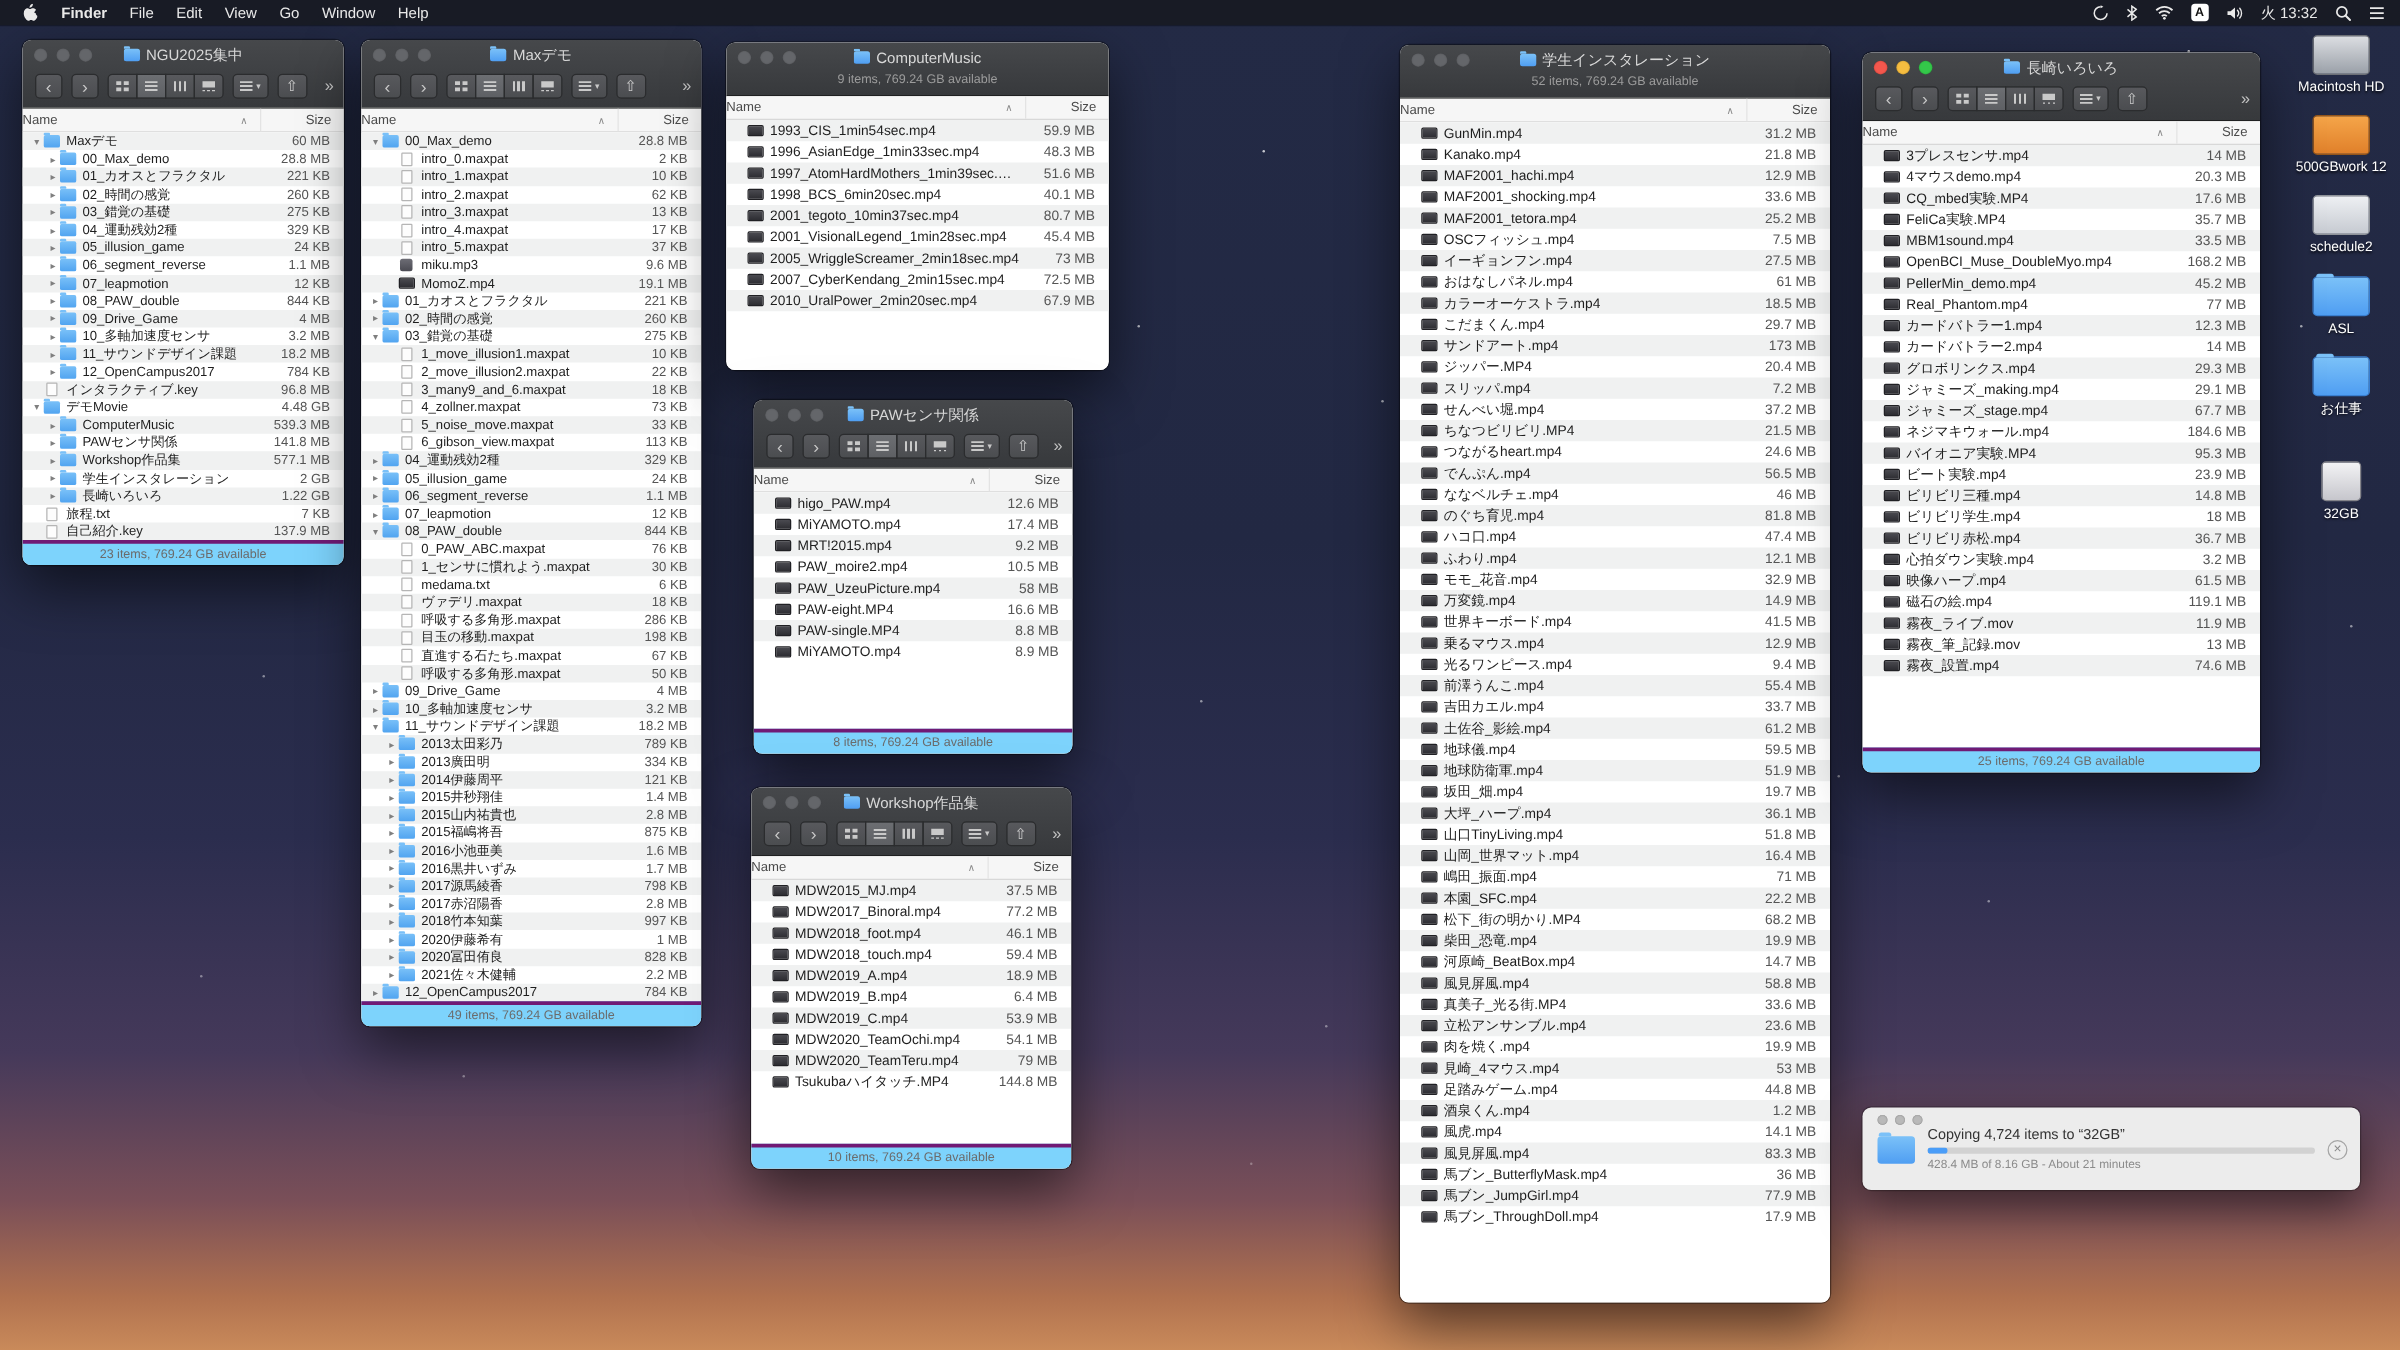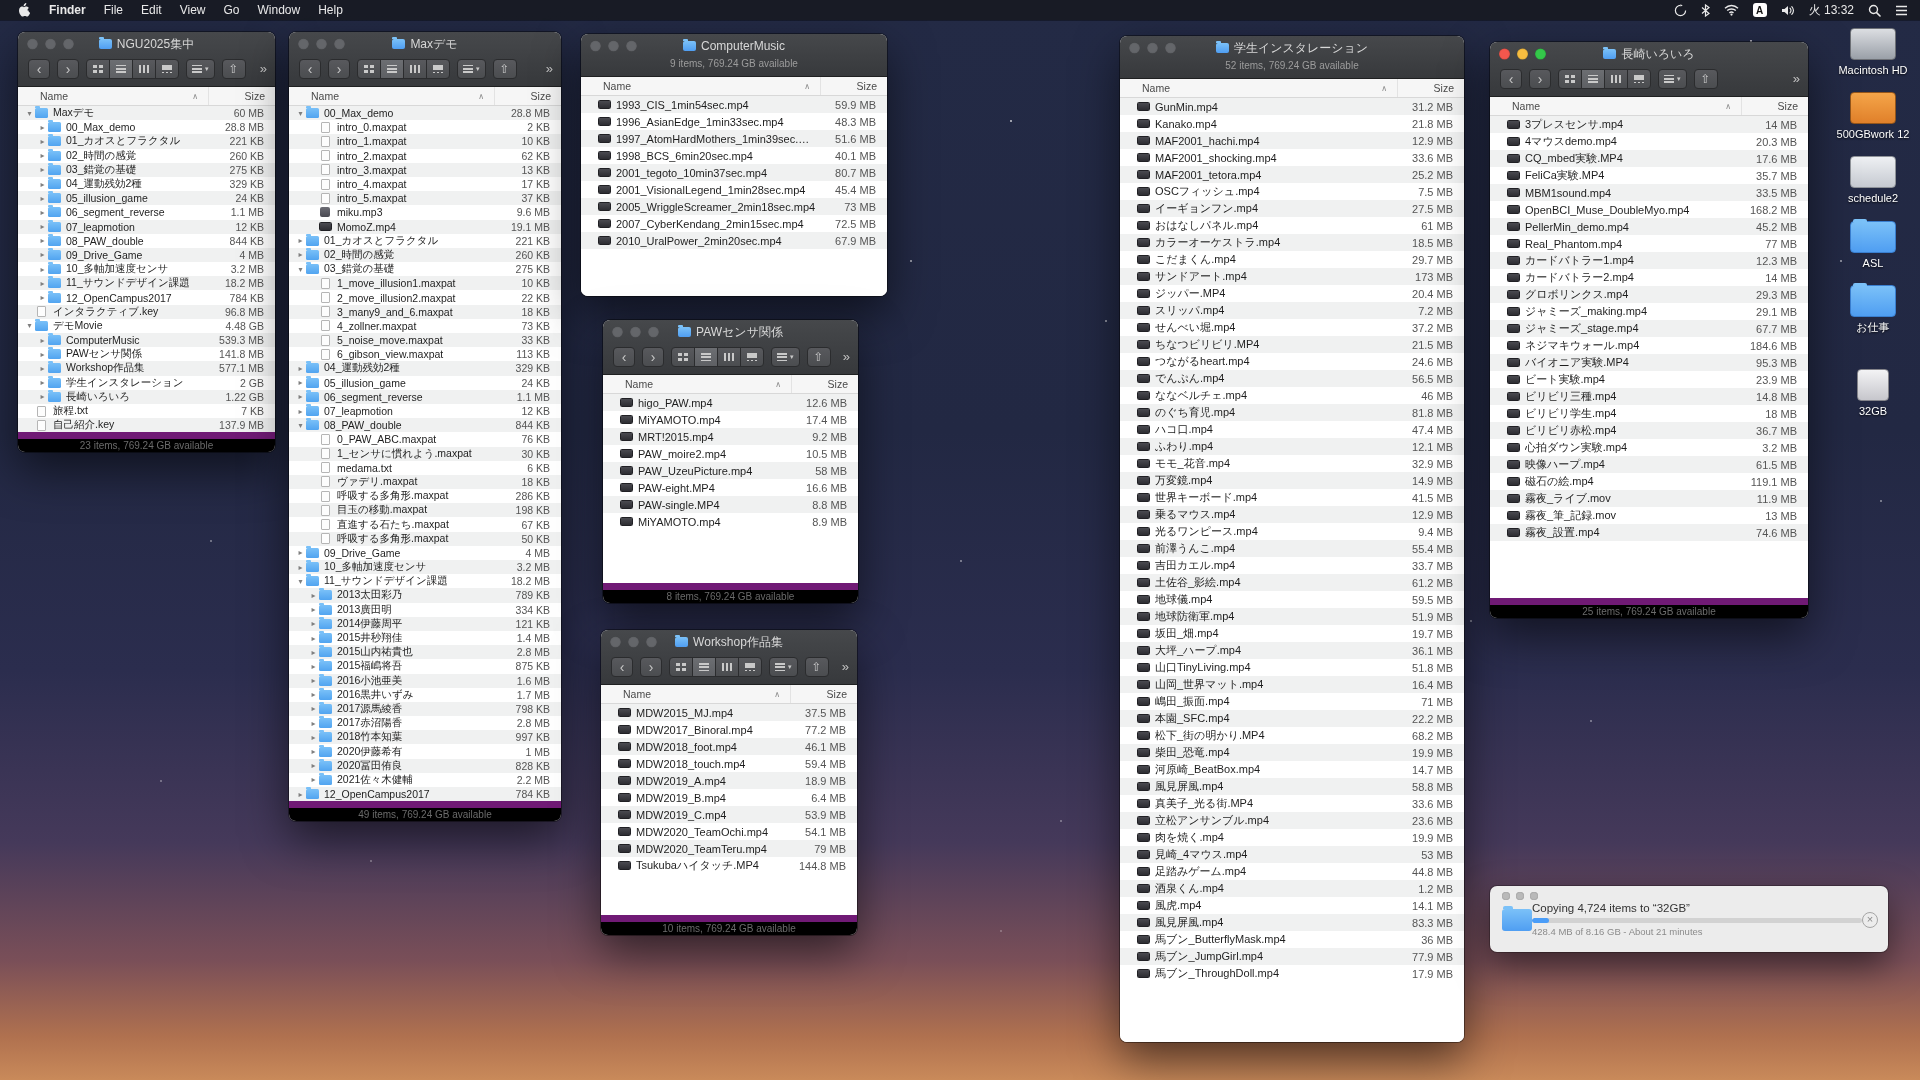--- a/index.html
+++ b/index.html
@@ -59,40 +59,40 @@
   .gi{display:inline-block;width:10px;height:8px}
   .gi-grid{background-image:linear-gradient(#c9c9c9,#c9c9c9),linear-gradient(#c9c9c9,#c9c9c9),linear-gradient(#c9c9c9,#c9c9c9),linear-gradient(#c9c9c9,#c9c9c9);
     background-size:4px 3px;background-position:0 0,6px 0,0 5px,6px 5px;background-repeat:no-repeat}
   .gi-list{background-image:repeating-linear-gradient(#c9c9c9 0 1.5px,transparent 1.5px 3.25px)}
   .gi-cols{background-image:repeating-linear-gradient(90deg,#c9c9c9 0 2px,transparent 2px 4px)}
   .gi-gallery{background-image:linear-gradient(#c9c9c9,#c9c9c9),repeating-linear-gradient(90deg,#c9c9c9 0 2px,transparent 2px 4px);
     background-size:10px 5px,10px 2px;background-position:0 0,0 7px;background-repeat:no-repeat}
   .car{font-size:7px;margin-left:3px}
   .more{margin-left:auto;border:none;background:transparent;color:#c2c2c2;font-size:13px}
   .colhead{height:19px;background:#f6f6f6;border-bottom:1px solid #d8d8d8;display:flex;align-items:center;
-    font-size:10.5px;color:#4a4a4a;padding-left:22px;flex:0 0 auto}
+    font-size:10.5px;color:#4a4a4a;flex:0 0 auto}
   .ch-name{flex:1;display:flex;align-items:center;justify-content:space-between;padding-right:10px;border-right:1px solid #e3e3e3;height:100%}
   .sort{font-size:8px;color:#8a8a8a}
   .ch-size{width:66px;text-align:right;padding-right:10px}
   .rows{flex:1;background:#fff;overflow:hidden}
   .row{display:flex;align-items:center;padding-left:6px;white-space:nowrap}
   .rows > div:nth-of-type(odd){background:#f0f1f1}
   .rows-sm .row{height:14.2px;font-size:10.5px}
   .rows-lg .row{height:17px;font-size:11px}
   .ind{flex:0 0 auto}
   .disc{width:11px;text-align:center;color:#7f7f7f;font-size:8px;flex:0 0 auto}
   .fic{flex:0 0 auto;margin-right:5px}
   .t-f{width:13px;height:10px;border-radius:1.5px;background:linear-gradient(#79c0f8,#51a4f0);position:relative}
   .t-f::before{content:"";position:absolute;top:-2px;left:0;width:5px;height:2px;border-radius:1px 1px 0 0;background:#79c0f8}
   .t-d{width:9px;height:11px;background:#fdfdfd;border:1px solid #b5b5b5;border-radius:1px;margin-left:2px;margin-right:7px}
   .t-m{width:13px;height:9px;border-radius:1.5px;background:linear-gradient(#4a4a50,#2d2d32);border:1px solid #202024}
   .t-a{width:10px;height:10px;border-radius:2px;background:linear-gradient(#6d6d75,#4a4a52);margin-left:1px;margin-right:7px}
   .fname{flex:1;overflow:hidden;text-overflow:ellipsis;color:#1e1e1e}
   .fsize{width:70px;text-align:right;padding-right:11px;color:#555;flex:0 0 auto}
-  .statusbar{height:20px;background:#000000;border-top:7px solid #701a75;display:flex;align-items:center;justify-content:center;
+  .statusbar{height:20px;background:#7dd3fc;border-top:3px solid #701a75;display:flex;align-items:center;justify-content:center;
     font-size:10px;color:#6b6b6b;flex:0 0 auto}
   
   #w1{left:18px;top:32px;width:257px;height:420px}
   #w2{left:289px;top:32px;width:272px;height:789px}
   #w3{left:581px;top:34px;width:306px;height:262px}
   #w4{left:603px;top:320px;width:255px;height:283px}
   #w5{left:601px;top:630px;width:256px;height:305px}
   #w6{left:1120px;top:36px;width:344px;height:1006px}
   #w7{left:1490px;top:42px;width:318px;height:576px;z-index:6}
   
@@ -105,21 +105,21 @@
   .k-folder-doc{background:linear-gradient(#eef0f3,#c6cad1);border:1px solid #8f9399}
   .k-folder{background:linear-gradient(#7bc1f8,#4f9ef2);border:1px solid #3a7fd0}
   .k-folder::before{content:"";position:absolute;top:-3px;left:2px;width:14px;height:3px;border-radius:2px 2px 0 0;background:#7bc1f8}
   .k-usb-drive{width:32px;background:linear-gradient(#f3f3f5,#c6c6cc);border:1px solid #84848a}
   .dlabel{font-size:11px;color:#fff;text-shadow:0 1px 2px rgba(0,0,0,.85);text-align:center;line-height:1.2;max-width:86px;word-break:break-word}
   
   .copy-dialog{position:absolute;left:1490px;top:886px;width:398px;height:66px;background:#ececec;border-radius:7px;
     box-shadow:0 14px 34px rgba(0,0,0,.5),0 0 0 1px rgba(0,0,0,.25);z-index:10;padding:6px 10px 6px 10px}
   .cd-lights{display:flex;gap:6px;margin-left:2px}
   .cd-lights .tl{width:8px;height:8px;background:#b9b9b9}
-  .cd-body{display:flex;align-items:center;margin-top:2px}
+  .cd-body{display:flex;align-items:center;gap:10px;margin-top:2px}
   .cd-folder{width:30px;height:22px;border-radius:3px;background:linear-gradient(#7bc1f8,#4f9ef2);position:relative;flex:0 0 auto;margin-left:2px}
   .cd-folder::before{content:"";position:absolute;top:-3px;left:1px;width:10px;height:3px;border-radius:2px 2px 0 0;background:#7bc1f8}
   .cd-main{flex:1;min-width:0}
   .cd-title{font-size:11.5px;color:#333}
   .cd-bar{height:5px;background:#d2d2d2;border-radius:3px;margin:4px 0 3px 0;overflow:hidden}
   .cd-bar i{display:block;height:100%;background:#4a9df8;border-radius:3px}
   .cd-detail{font-size:9.5px;color:#8b8b8b}
   .cd-cancel{appearance:none;border:1.5px solid #a5a5a5;background:transparent;color:#8a8a8a;width:16px;height:16px;border-radius:50%;
     font-size:11px;line-height:1;display:inline-flex;align-items:center;justify-content:center;flex:0 0 auto;padding:0}
 </style>

